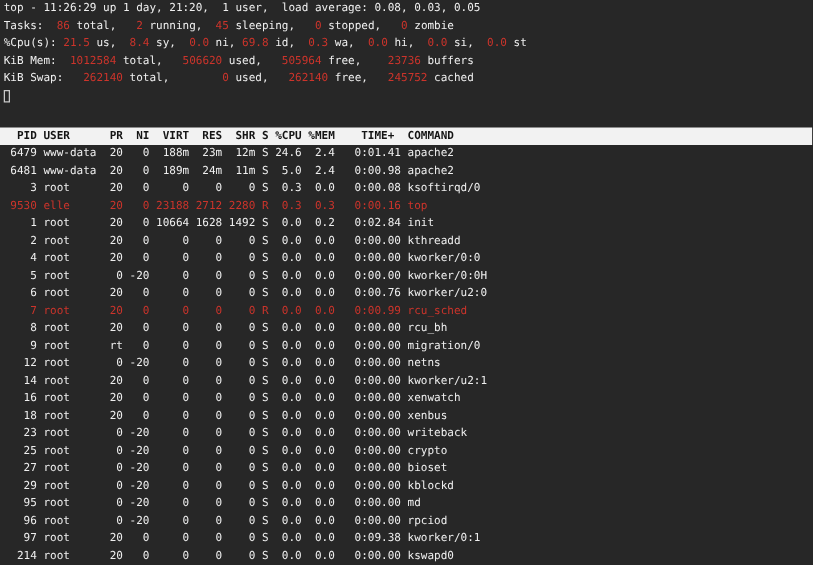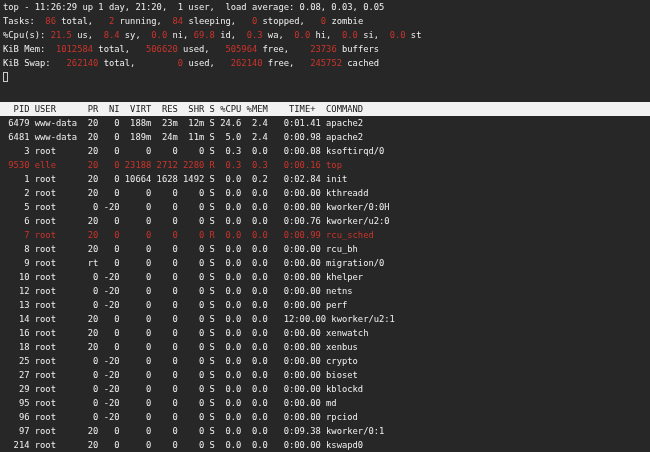--- a/index.html
+++ b/index.html
@@ -19,58 +19,58 @@
     flex:1 1 0;display:flex;align-items:center;
     padding-left:3px;white-space:pre;overflow:hidden;
     color:var(--fg);
   }
   .line span{white-space:pre;}
   .fg{color:var(--fg);}
   .red{color:var(--red);}
   .line.red{color:var(--red);}
   .header-bar{
     background:var(--bar-bg);color:var(--bar-fg);
-    font-weight:normal;
+    font-weight:bold;
     margin-top:18px;
   }
   .cursor{
     display:inline-block;width:5.3px;height:10.5px;
     border:1px solid var(--cursor);background:transparent;
   }
 </style>
 </head>
 <body>
 
 <div class="screen" id="screen">
 
   <div class="line"><span class="fg">top - 11:26:29 up 1 day, 21:20,  1 user,  load average: 0.08, 0.03, 0.05</span></div>
-    <div class="line"><span class="fg">Tasks:</span><span class="red">  86</span><span class="fg"> total,</span><span class="red">   2</span><span class="fg"> running,</span><span class="red">  84</span><span class="fg"> sleeping,</span><span class="red">   0</span><span class="fg"> stopped,</span><span class="red">   0</span><span class="fg"> zombie</span></div>
+    <div class="line"><span class="fg">Tasks:</span><span class="red">  86</span><span class="fg"> total,</span><span class="red">   2</span><span class="fg"> running,</span><span class="red">  45</span><span class="fg"> sleeping,</span><span class="red">   0</span><span class="fg"> stopped,</span><span class="red">   0</span><span class="fg"> zombie</span></div>
     <div class="line"><span class="fg">%Cpu(s):</span><span class="red"> 21.5</span><span class="fg"> us,</span><span class="red">  8.4</span><span class="fg"> sy,</span><span class="red">  0.0</span><span class="fg"> ni,</span><span class="red"> 69.8</span><span class="fg"> id,</span><span class="red">  0.3</span><span class="fg"> wa,</span><span class="red">  0.0</span><span class="fg"> hi,</span><span class="red">  0.0</span><span class="fg"> si,</span><span class="red">  0.0</span><span class="fg"> st</span></div>
     <div class="line"><span class="fg">KiB Mem: </span><span class="red"> 1012584</span><span class="fg"> total, </span><span class="red">  506620</span><span class="fg"> used, </span><span class="red">  505964</span><span class="fg"> free, </span><span class="red">   23736</span><span class="fg"> buffers</span></div>
     <div class="line"><span class="fg">KiB Swap: </span><span class="red">  262140</span><span class="fg"> total, </span><span class="red">       0</span><span class="fg"> used, </span><span class="red">  262140</span><span class="fg"> free, </span><span class="red">  245752</span><span class="fg"> cached</span></div>
     <div class="line" id="cursor-line"><span class="cursor"></span></div>
   <div class="line header-bar">  PID USER      PR  NI  VIRT  RES  SHR S %CPU %MEM    TIME+  COMMAND</div>
 
 <div class="line"> 6479 www-data  20   0  188m  23m  12m S 24.6  2.4   0:01.41 apache2</div>
     <div class="line"> 6481 www-data  20   0  189m  24m  11m S  5.0  2.4   0:00.98 apache2</div>
     <div class="line">    3 root      20   0     0    0    0 S  0.3  0.0   0:00.08 ksoftirqd/0</div>
     <div class="line red"> 9530 elle      20   0 23188 2712 2280 R  0.3  0.3   0:00.16 top</div>
     <div class="line">    1 root      20   0 10664 1628 1492 S  0.0  0.2   0:02.84 init</div>
     <div class="line">    2 root      20   0     0    0    0 S  0.0  0.0   0:00.00 kthreadd</div>
+    <div class="line">    4 root      20   0     0    0    0 S  0.0  0.0   0:00.00 kworker/0:0</div>
     <div class="line">    5 root       0 -20     0    0    0 S  0.0  0.0   0:00.00 kworker/0:0H</div>
     <div class="line">    6 root      20   0     0    0    0 S  0.0  0.0   0:00.76 kworker/u2:0</div>
     <div class="line red">    7 root      20   0     0    0    0 R  0.0  0.0   0:00.99 rcu_sched</div>
     <div class="line">    8 root      20   0     0    0    0 S  0.0  0.0   0:00.00 rcu_bh</div>
     <div class="line">    9 root      rt   0     0    0    0 S  0.0  0.0   0:00.00 migration/0</div>
-    <div class="line">   10 root       0 -20     0    0    0 S  0.0  0.0   0:00.00 khelper</div>
     <div class="line">   12 root       0 -20     0    0    0 S  0.0  0.0   0:00.00 netns</div>
-    <div class="line">   13 root       0 -20     0    0    0 S  0.0  0.0   0:00.00 perf</div>
-    <div class="line">   14 root      20   0     0    0    0 S  0.0  0.0   12:00.00 kworker/u2:1</div>
+    <div class="line">   14 root      20   0     0    0    0 S  0.0  0.0   0:00.00 kworker/u2:1</div>
     <div class="line">   16 root      20   0     0    0    0 S  0.0  0.0   0:00.00 xenwatch</div>
     <div class="line">   18 root      20   0     0    0    0 S  0.0  0.0   0:00.00 xenbus</div>
+    <div class="line">   23 root       0 -20     0    0    0 S  0.0  0.0   0:00.00 writeback</div>
     <div class="line">   25 root       0 -20     0    0    0 S  0.0  0.0   0:00.00 crypto</div>
     <div class="line">   27 root       0 -20     0    0    0 S  0.0  0.0   0:00.00 bioset</div>
     <div class="line">   29 root       0 -20     0    0    0 S  0.0  0.0   0:00.00 kblockd</div>
     <div class="line">   95 root       0 -20     0    0    0 S  0.0  0.0   0:00.00 md</div>
     <div class="line">   96 root       0 -20     0    0    0 S  0.0  0.0   0:00.00 rpciod</div>
     <div class="line">   97 root      20   0     0    0    0 S  0.0  0.0   0:09.38 kworker/0:1</div>
     <div class="line">  214 root      20   0     0    0    0 S  0.0  0.0   0:00.00 kswapd0</div>
   </div>
 
 </body></html>

